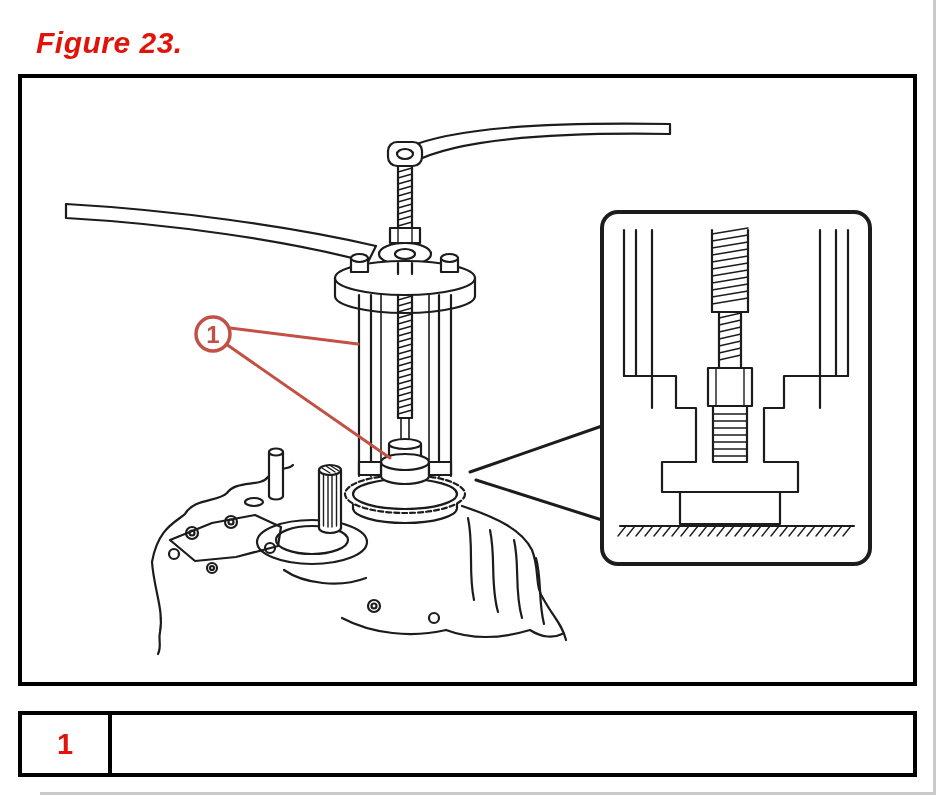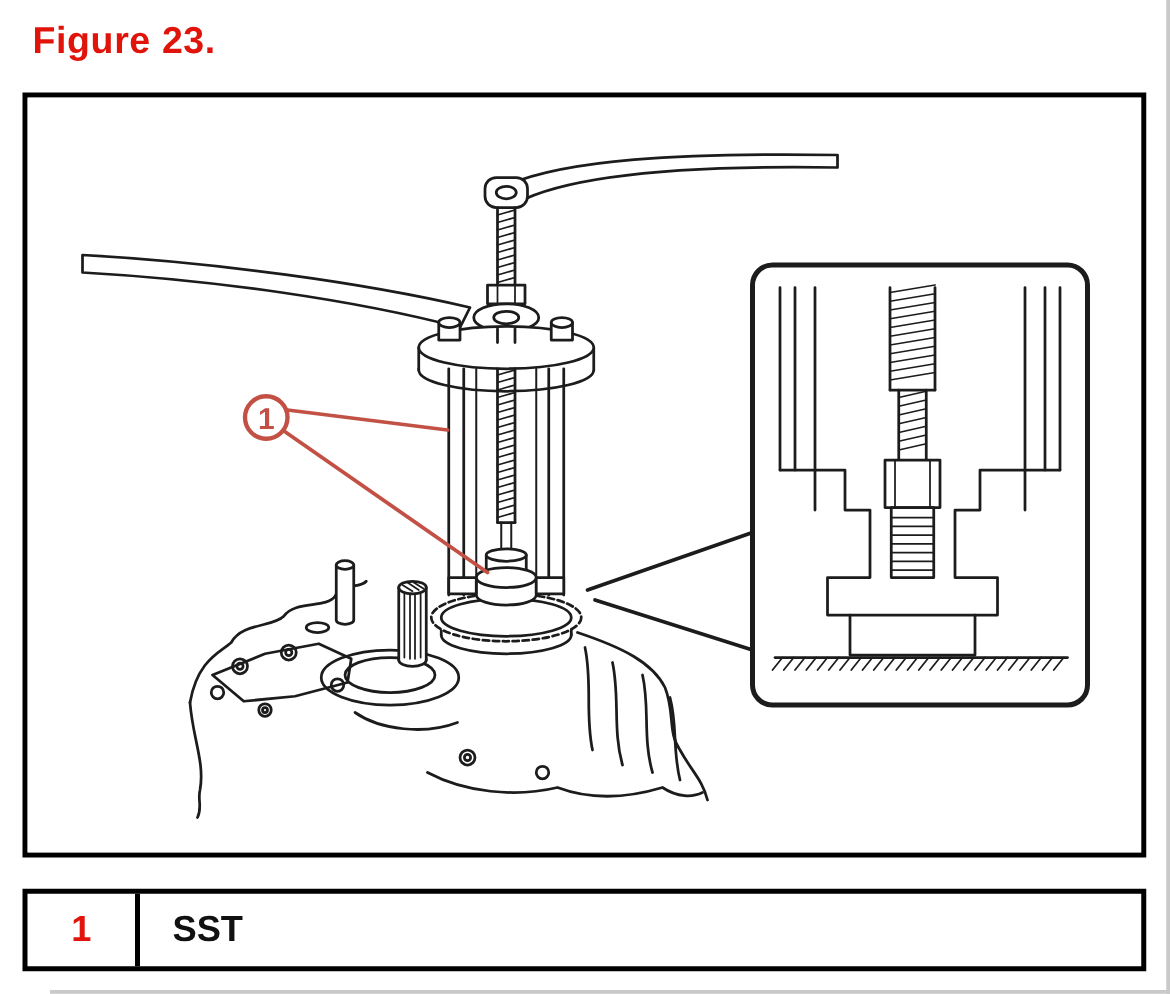--- a/index.html
+++ b/index.html
@@ -4,22 +4,22 @@
 <style>
   html,body{margin:0;padding:0;background:#ffffff;}
   body{
     width:936px;height:795px;position:relative;overflow:hidden;
     font-family:"Liberation Sans",sans-serif;
   }
   .page{position:absolute;inset:0;background:#fff;}
   .page-edge-right{position:absolute;right:0;top:0;width:3px;height:100%;background:#c9c9c9;}
   .page-edge-bottom{position:absolute;left:40px;right:0;bottom:0;height:3px;background:#c9c9c9;}
   .figure-label{
-    position:absolute;left:22px;top:12px;margin:4px;
-    font-size:30px;font-weight:bold;color:#e0140b;letter-spacing:0.5px;
+    position:absolute;left:22px;top:12px;margin:14px;
+    font-size:30px;font-weight:bold;color:#e0140b;letter-spacing:0.5px;font-style:italic;
   }
   .figure-box{
     position:absolute;left:18px;top:74px;width:899px;height:612px;
     border:4px solid #000;box-sizing:border-box;background:#fff;
   }
   .figure-box svg{width:100%;height:100%;display:block;}
   .legend{
     position:absolute;left:18px;top:711px;width:899px;height:66px;
     border:4px solid #000;box-sizing:border-box;background:#fff;
     display:flex;align-items:stretch;
@@ -176,18 +176,17 @@
       <g>
         <path d="M208 250 L336 266 M204 266 L368 380" stroke="#c25044" stroke-width="3" fill="none" stroke-linecap="round"></path>
         <circle cx="191" cy="256" r="17" fill="#fff" stroke="#c25044" stroke-width="3.5"></circle>
         <text x="191" y="265" text-anchor="middle" font-size="24" font-weight="bold" fill="#c25044" font-family="Liberation Sans, sans-serif">1</text>
       </g>
     </svg>
   </div>
 
   <div class="legend">
     <div class="legend-key">1</div>
-    <div class="legend-value">SST</div>
   </div>
 
   <div class="page-edge-right"></div>
   <div class="page-edge-bottom"></div>
 </div>
 
 </body></html>

